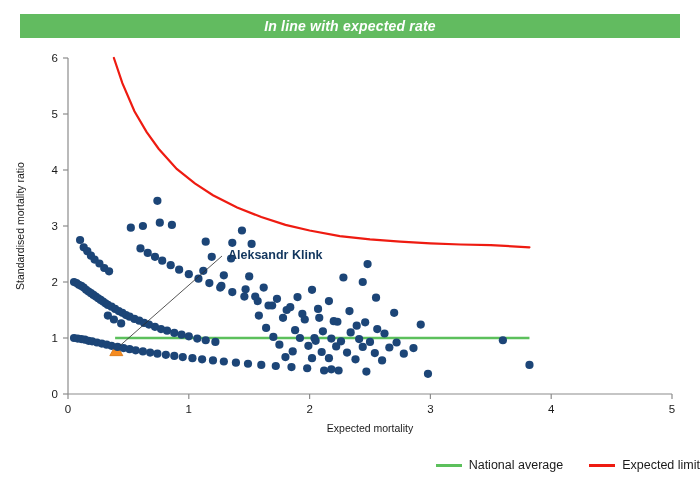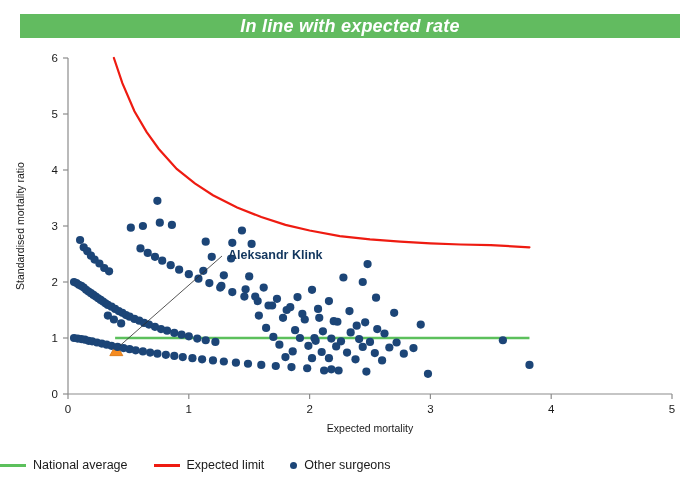--- a/index.html
+++ b/index.html
@@ -13,21 +13,21 @@
   }
   #root{position:absolute;inset:0;}
 
   
   .banner{
     position:absolute;
     left:20px; top:14px;
     width:660px; height:24px;
     background:#62bb60;
     color:#ffffff;
-    font-size:18px;
+    font-size:14px;
     font-style:italic;
     font-weight:bold;
     display:flex;
     align-items:center;
     justify-content:center;
     letter-spacing:.2px;
   }
 
   
   .plot-wrap{position:absolute;left:0;top:0;width:700px;height:500px;}
@@ -46,21 +46,21 @@
   .pt{fill:#1c4577;}
   .sel{fill:#f68b1f;stroke:#d4740f;stroke-width:0.8;}
 
   
   .legend{
     position:absolute;
     left:0; right:0; top:452px;
     height:26px;
     display:flex;
     align-items:center;
-    justify-content:flex-start;
+    justify-content:flex-end;
     gap:26px;
     font-size:12.5px;
     color:#1a1a1a;
   }
   .leg-item{display:flex;align-items:center;gap:7px;white-space:nowrap;}
   .leg-swatch{display:inline-block;}
   .sw-line-green{width:26px;height:3px;background:#5cc05c;}
   .sw-line-red{width:26px;height:3px;background:#ee1b11;}
   .sw-dot{width:7px;height:7px;border-radius:50%;background:#1c4577;}
   .sw-tri{
@@ -300,19 +300,15 @@
 
   <div class="legend" id="legend">
       <div class="leg-item">
         <span class="leg-swatch sw-line-green" style="background: rgb(92, 192, 92);"></span>
         <span>National average</span>
       </div>
       <div class="leg-item">
         <span class="leg-swatch sw-line-red" style="background: rgb(238, 27, 17);"></span>
         <span>Expected limit</span>
       </div>
-      <div class="leg-item">
-        <span class="leg-swatch sw-dot" style="background: rgb(28, 69, 119);"></span>
-        <span>Other surgeons</span>
-      </div>
     </div>
 
 </div>
 
 </body></html>

